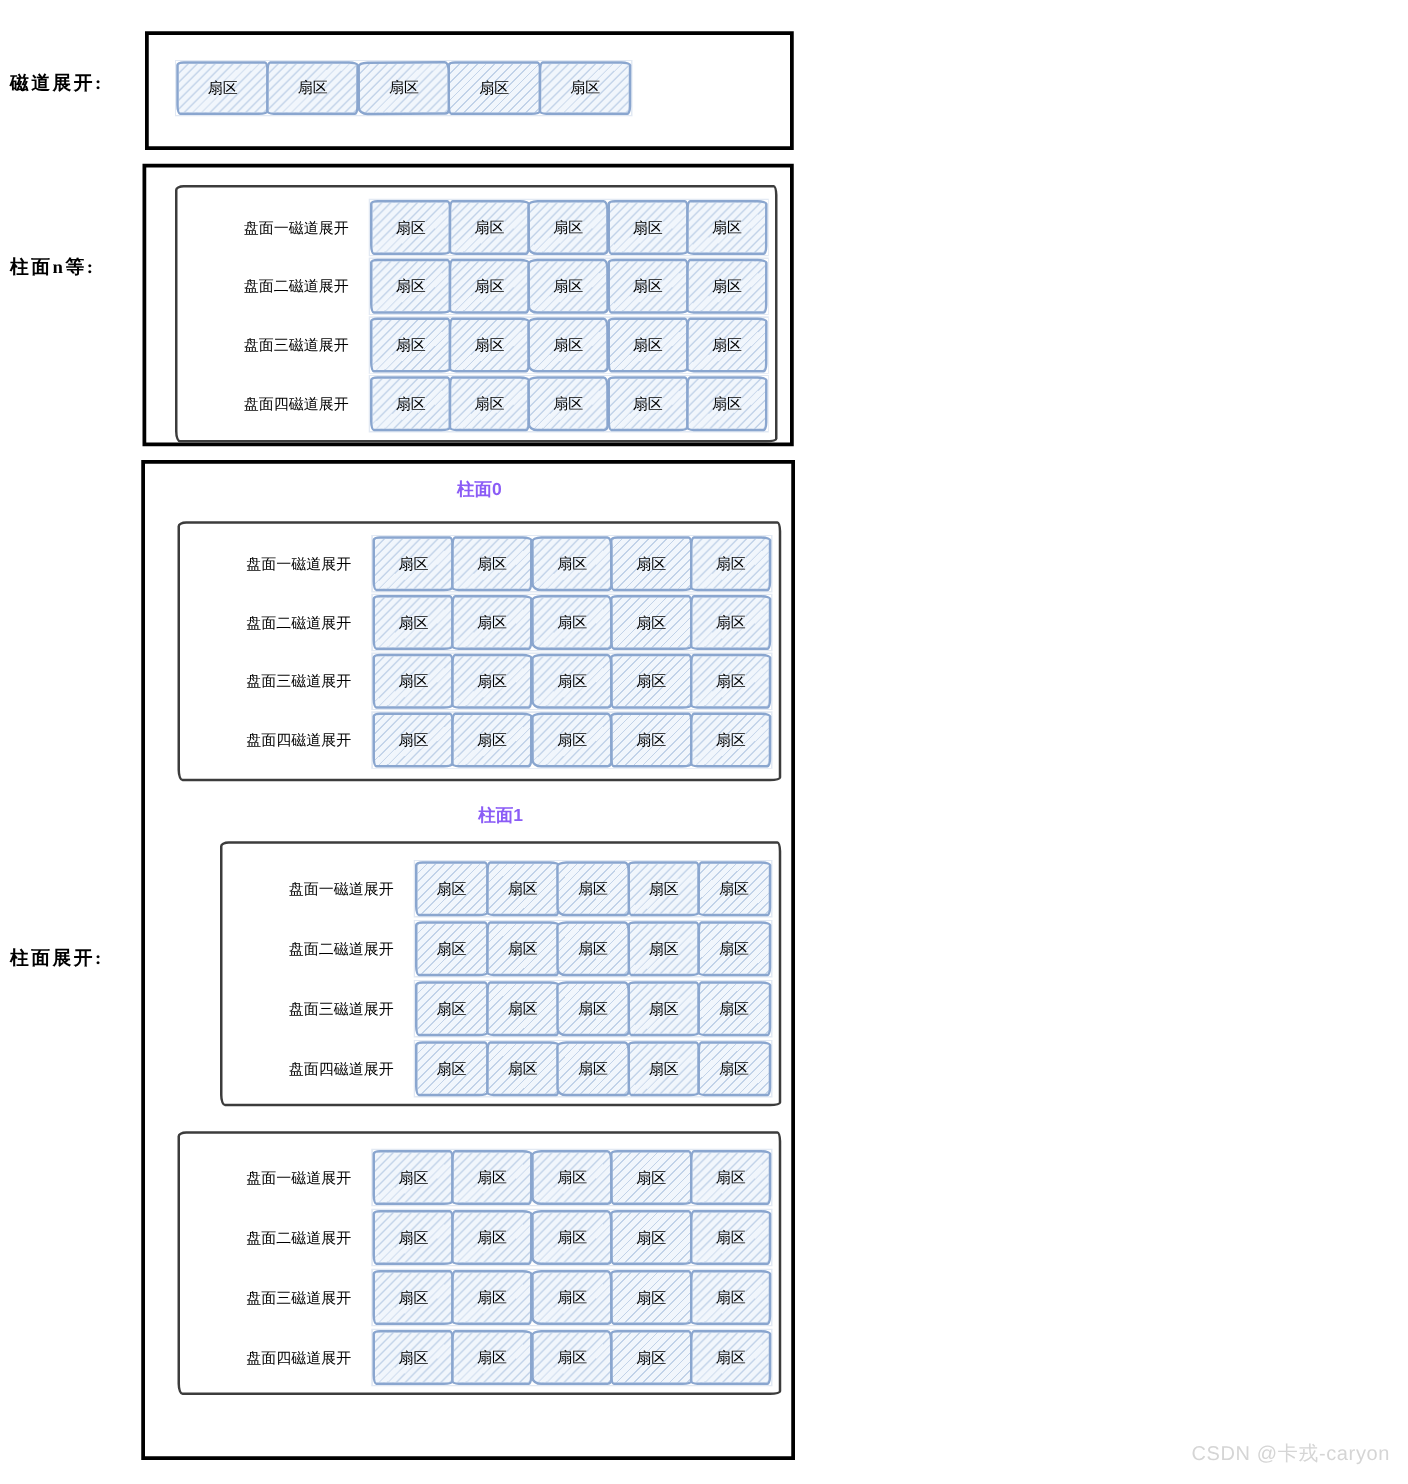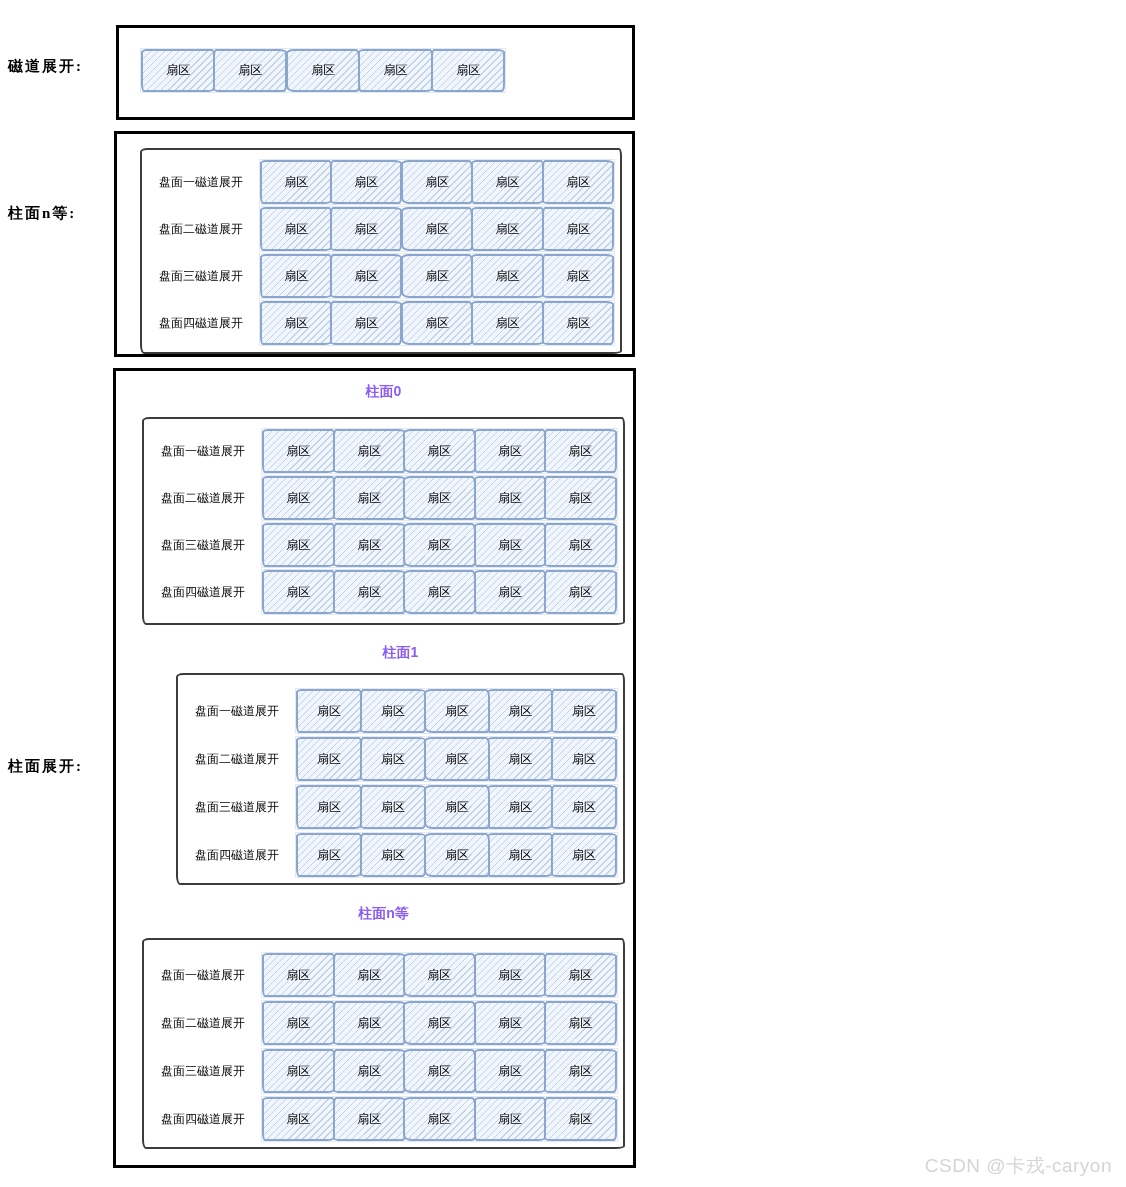--- a/index.html
+++ b/index.html
@@ -43,21 +43,21 @@
   .panel{position:absolute;left:26px;width:483px;}
   .panel-title{text-align:center;font-weight:bold;font-size:14px;color:#8b5cf6;}
   .panel .grid-box{position:relative;width:100%;}
   .panel.p0{top:12px;}  .panel.p0 .panel-title{margin-bottom:16px;} .panel.p0 .grid-box{height:208px;}
   .panel.p1{top:273px;padding-left:34px;} .panel.p1 .panel-title{margin-bottom:11px;} .panel.p1 .grid-box{height:212px;padding-top:14px;gap:4px;}
   .panel.p2{top:534px;} .panel.p2 .panel-title{margin-bottom:15px;} .panel.p2 .grid-box{height:211px;padding-top:13px;gap:4px;}
 
   .grid-row{display:flex;height:44px;flex:0 0 44px;}
   .row-label{
     width:118px;flex:0 0 118px;display:flex;align-items:center;justify-content:center;
-    font-size:12px;color:#000;white-space:nowrap;
+    font-size:12px;color:#000;white-space:nowrap;margin-left:36px;
   }
   .sectors{flex:1;display:flex;margin-right:6px;box-shadow:0 0 0 1px rgba(139,167,208,.25);}
 
   .sector{
     flex:1;display:flex;align-items:center;justify-content:center;
     border:2px solid var(--sector-border);
     background-color:var(--sector-fill);
     background-image:repeating-linear-gradient(135deg,var(--sector-hatch) 0px,var(--sector-hatch) 1px,transparent 1px,transparent 5px);
     font-size:12px;color:#000;white-space:nowrap;
   }
@@ -65,21 +65,21 @@
   .sector:nth-child(3n+1){border-radius:6px 3px 8px 3px / 3px 7px 3px 8px;}
   .sector:nth-child(3n+2){border-radius:3px 8px 3px 6px / 8px 3px 7px 3px;transform:rotate(.15deg);}
   .sector:nth-child(3n){border-radius:8px 4px 4px 8px / 4px 8px 4px 6px;transform:rotate(-.2deg);}
 
   
   .track-strip{position:absolute;left:22px;top:21px;width:364px;height:43px;display:flex;
     box-shadow:0 0 0 1px rgba(139,167,208,.25);}
 
   .watermark{
     position:absolute;right:14px;top:1153px;
-    font-size:19px;color:var(--watermark);letter-spacing:.5px;white-space:nowrap;
+    font-size:16px;color:var(--watermark);letter-spacing:.5px;white-space:nowrap;
   }
 </style>
 </head>
 <body>
 
 <div class="canvas">
 
   <div class="side-label track">磁道展开:</div>
   <div class="outer-box track-box">
     <div class="track-strip">
@@ -226,21 +226,20 @@
               <div class="sector">扇区</div>
               <div class="sector">扇区</div>
               <div class="sector">扇区</div>
               <div class="sector">扇区</div>
             </div>
           </div>
         </div>
     </div>
 
     <div class="panel p2">
-      <div class="panel-title">柱面n等</div>
       <div class="grid-box">
           <div class="grid-row">
             <div class="row-label">盘面一磁道展开</div>
             <div class="sectors">
               <div class="sector">扇区</div>
               <div class="sector">扇区</div>
               <div class="sector">扇区</div>
               <div class="sector">扇区</div>
               <div class="sector">扇区</div>
             </div>

